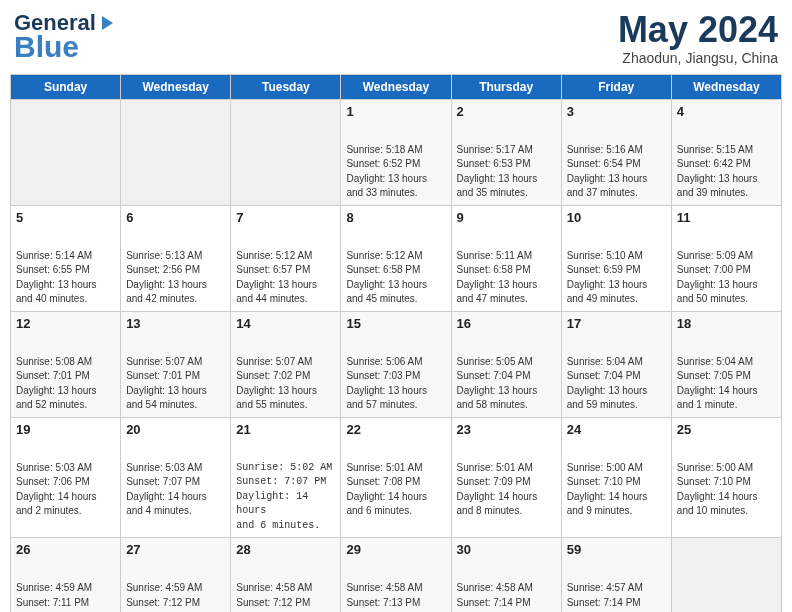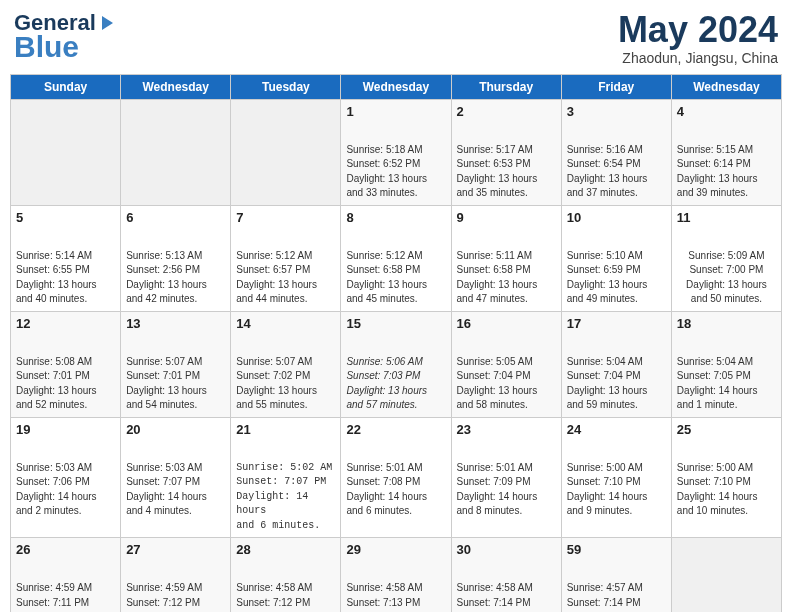--- a/index.html
+++ b/index.html
@@ -130,21 +130,21 @@
         <td>
           <div class="day-number">3</div>
           <div class="day-info" style="white-space: pre-line;">Sunrise: 5:16 AM
 Sunset: 6:54 PM
 Daylight: 13 hours
 and 37 minutes.</div>
         </td>
         <td>
           <div class="day-number">4</div>
           <div class="day-info" style="white-space: pre-line;">Sunrise: 5:15 AM
-Sunset: 6:14 PM
+Sunset: 6:42 PM
 Daylight: 13 hours
 and 39 minutes.</div>
         </td>
       </tr>
       <tr>
         <td>
           <div class="day-number">5</div>
           <div class="day-info" style="white-space: pre-line;">Sunrise: 5:14 AM
 Sunset: 6:55 PM
 Daylight: 13 hours
@@ -180,21 +180,21 @@
         </td>
         <td>
           <div class="day-number">10</div>
           <div class="day-info" style="white-space: pre-line;">Sunrise: 5:10 AM
 Sunset: 6:59 PM
 Daylight: 13 hours
 and 49 minutes.</div>
         </td>
         <td>
           <div class="day-number">11</div>
-          <div class="day-info" style="white-space: pre-line; text-align: center;">Sunrise: 5:09 AM
+          <div class="day-info" style="white-space: pre-line;">Sunrise: 5:09 AM
 Sunset: 7:00 PM
 Daylight: 13 hours
 and 50 minutes.</div>
         </td>
       </tr>
       <tr>
         <td>
           <div class="day-number">12</div>
           <div class="day-info" style="white-space: pre-line;">Sunrise: 5:08 AM
 Sunset: 7:01 PM
@@ -210,21 +210,21 @@
         </td>
         <td>
           <div class="day-number">14</div>
           <div class="day-info" style="white-space: pre-line;">Sunrise: 5:07 AM
 Sunset: 7:02 PM
 Daylight: 13 hours
 and 55 minutes.</div>
         </td>
         <td>
           <div class="day-number">15</div>
-          <div class="day-info" style="white-space: pre-line; font-style: italic;">Sunrise: 5:06 AM
+          <div class="day-info" style="white-space: pre-line;">Sunrise: 5:06 AM
 Sunset: 7:03 PM
 Daylight: 13 hours
 and 57 minutes.</div>
         </td>
         <td>
           <div class="day-number">16</div>
           <div class="day-info" style="white-space: pre-line;">Sunrise: 5:05 AM
 Sunset: 7:04 PM
 Daylight: 13 hours
 and 58 minutes.</div>

